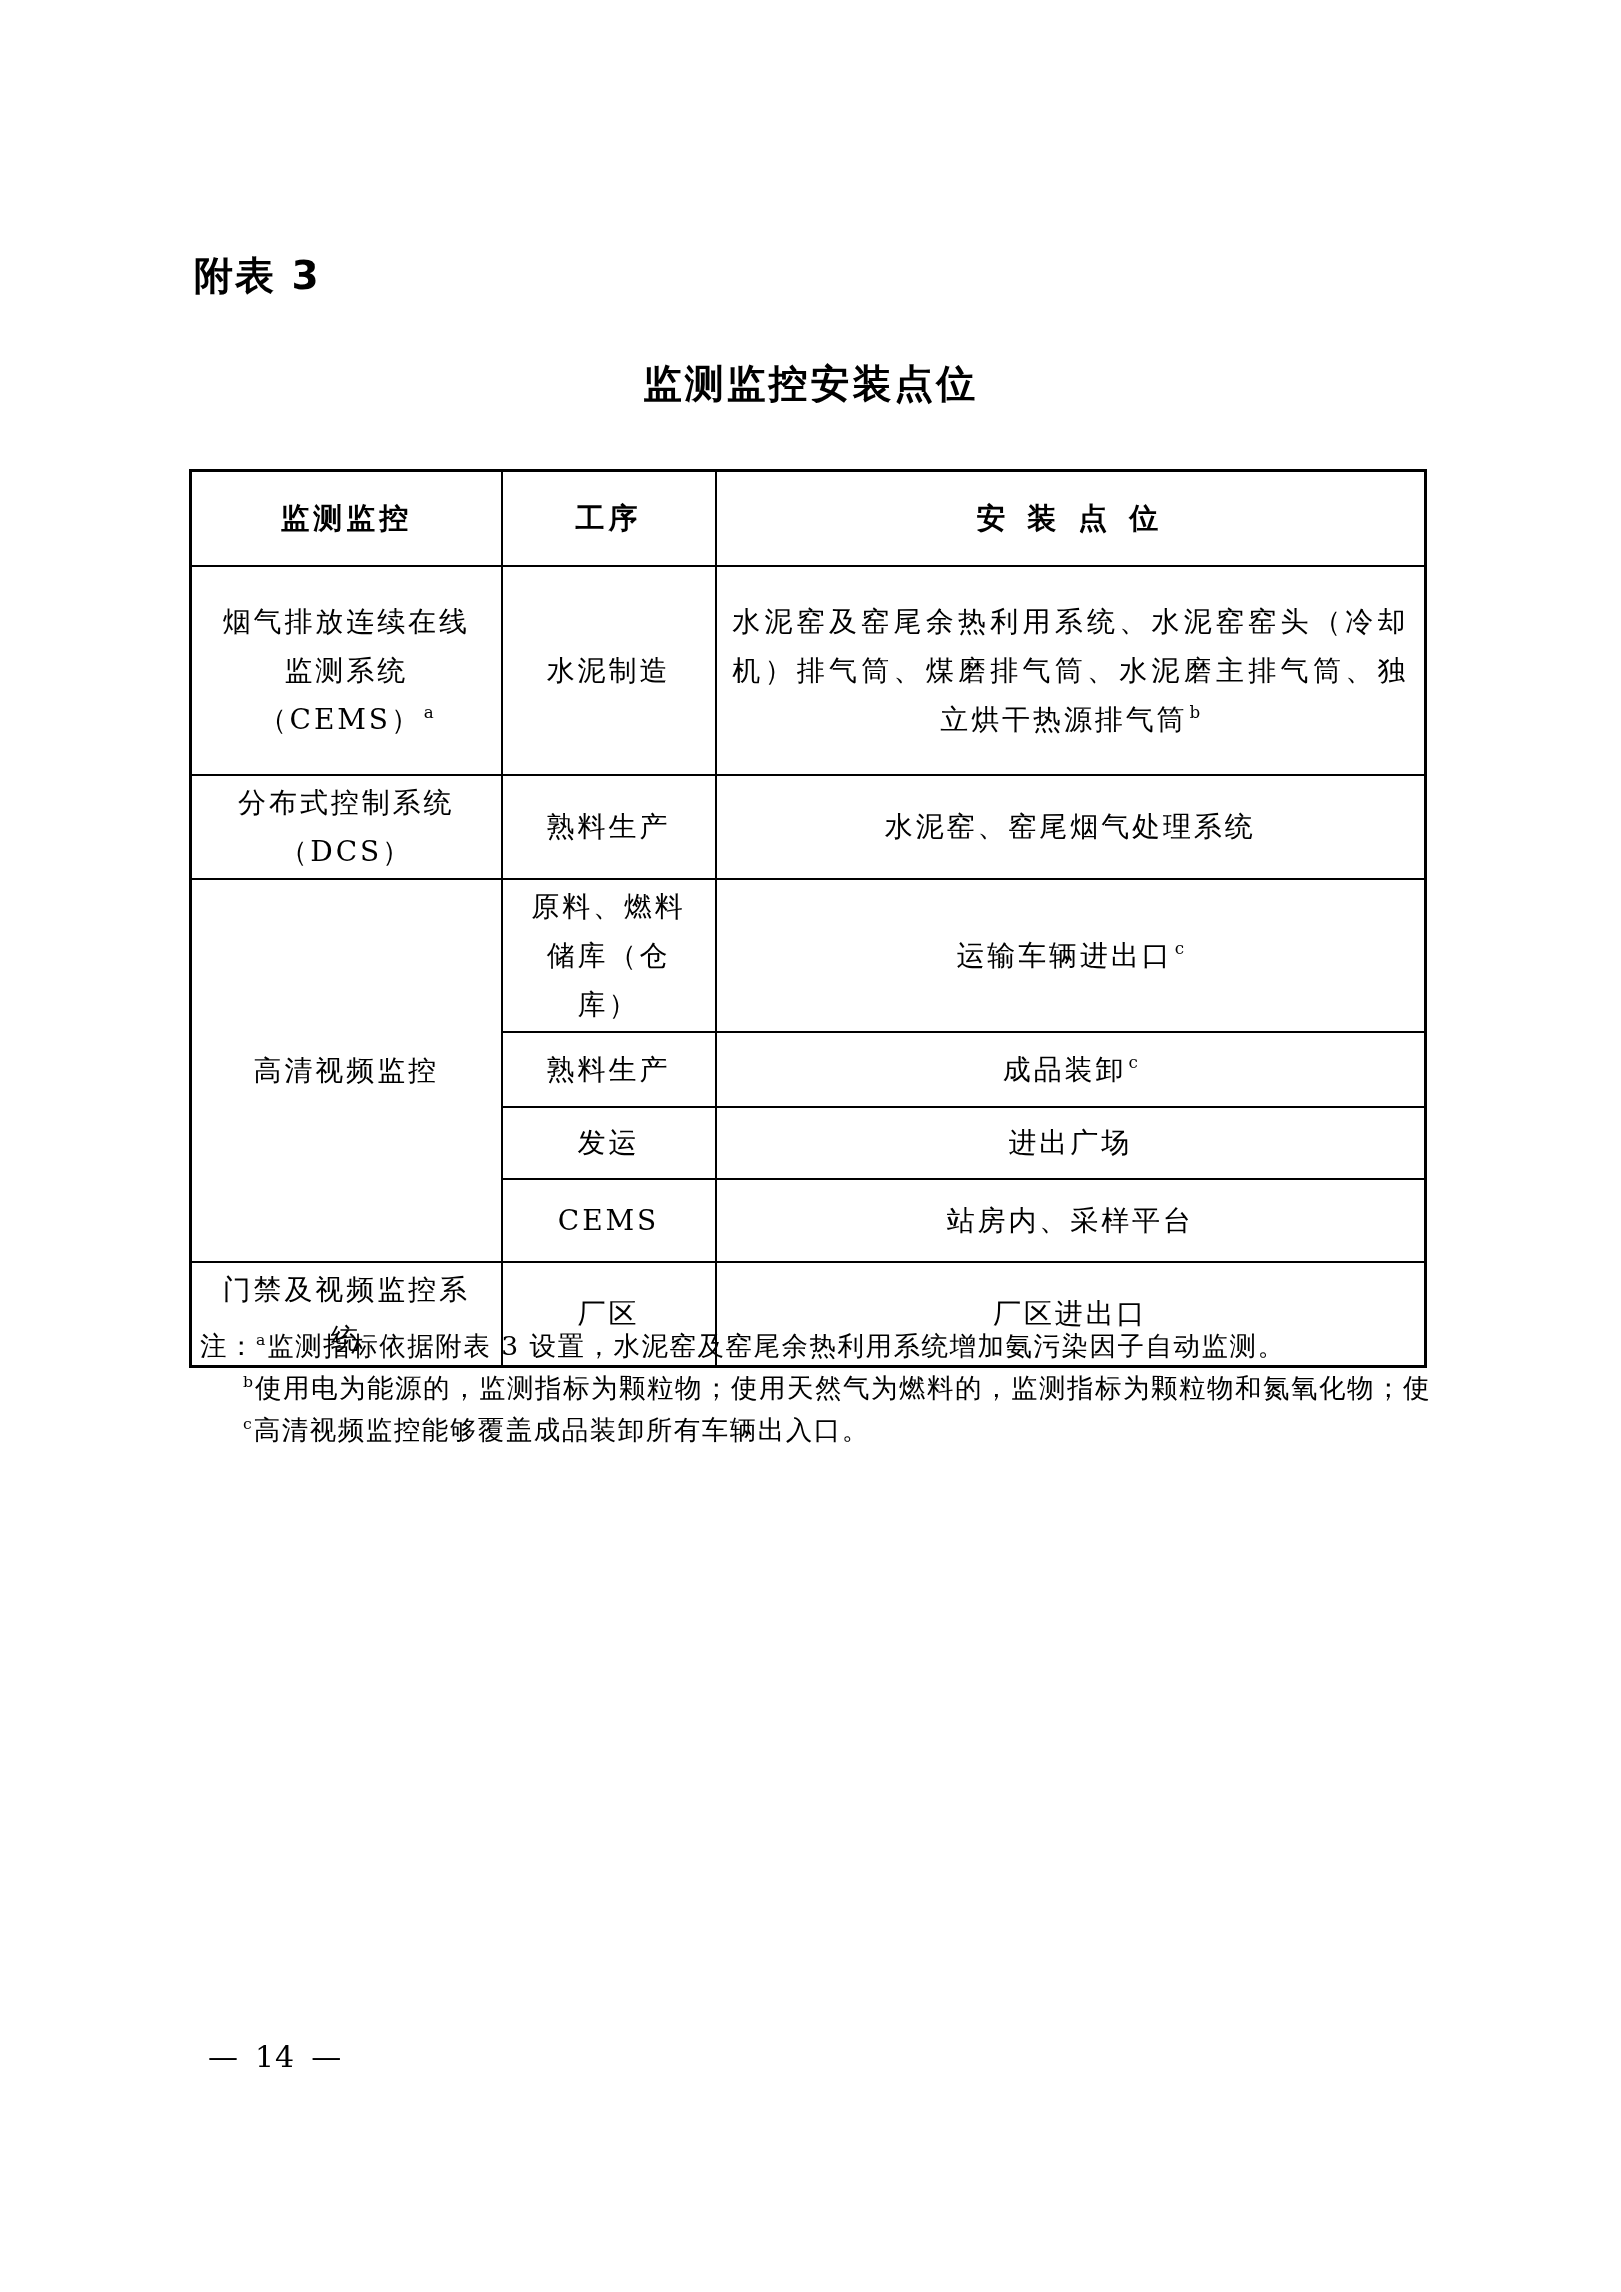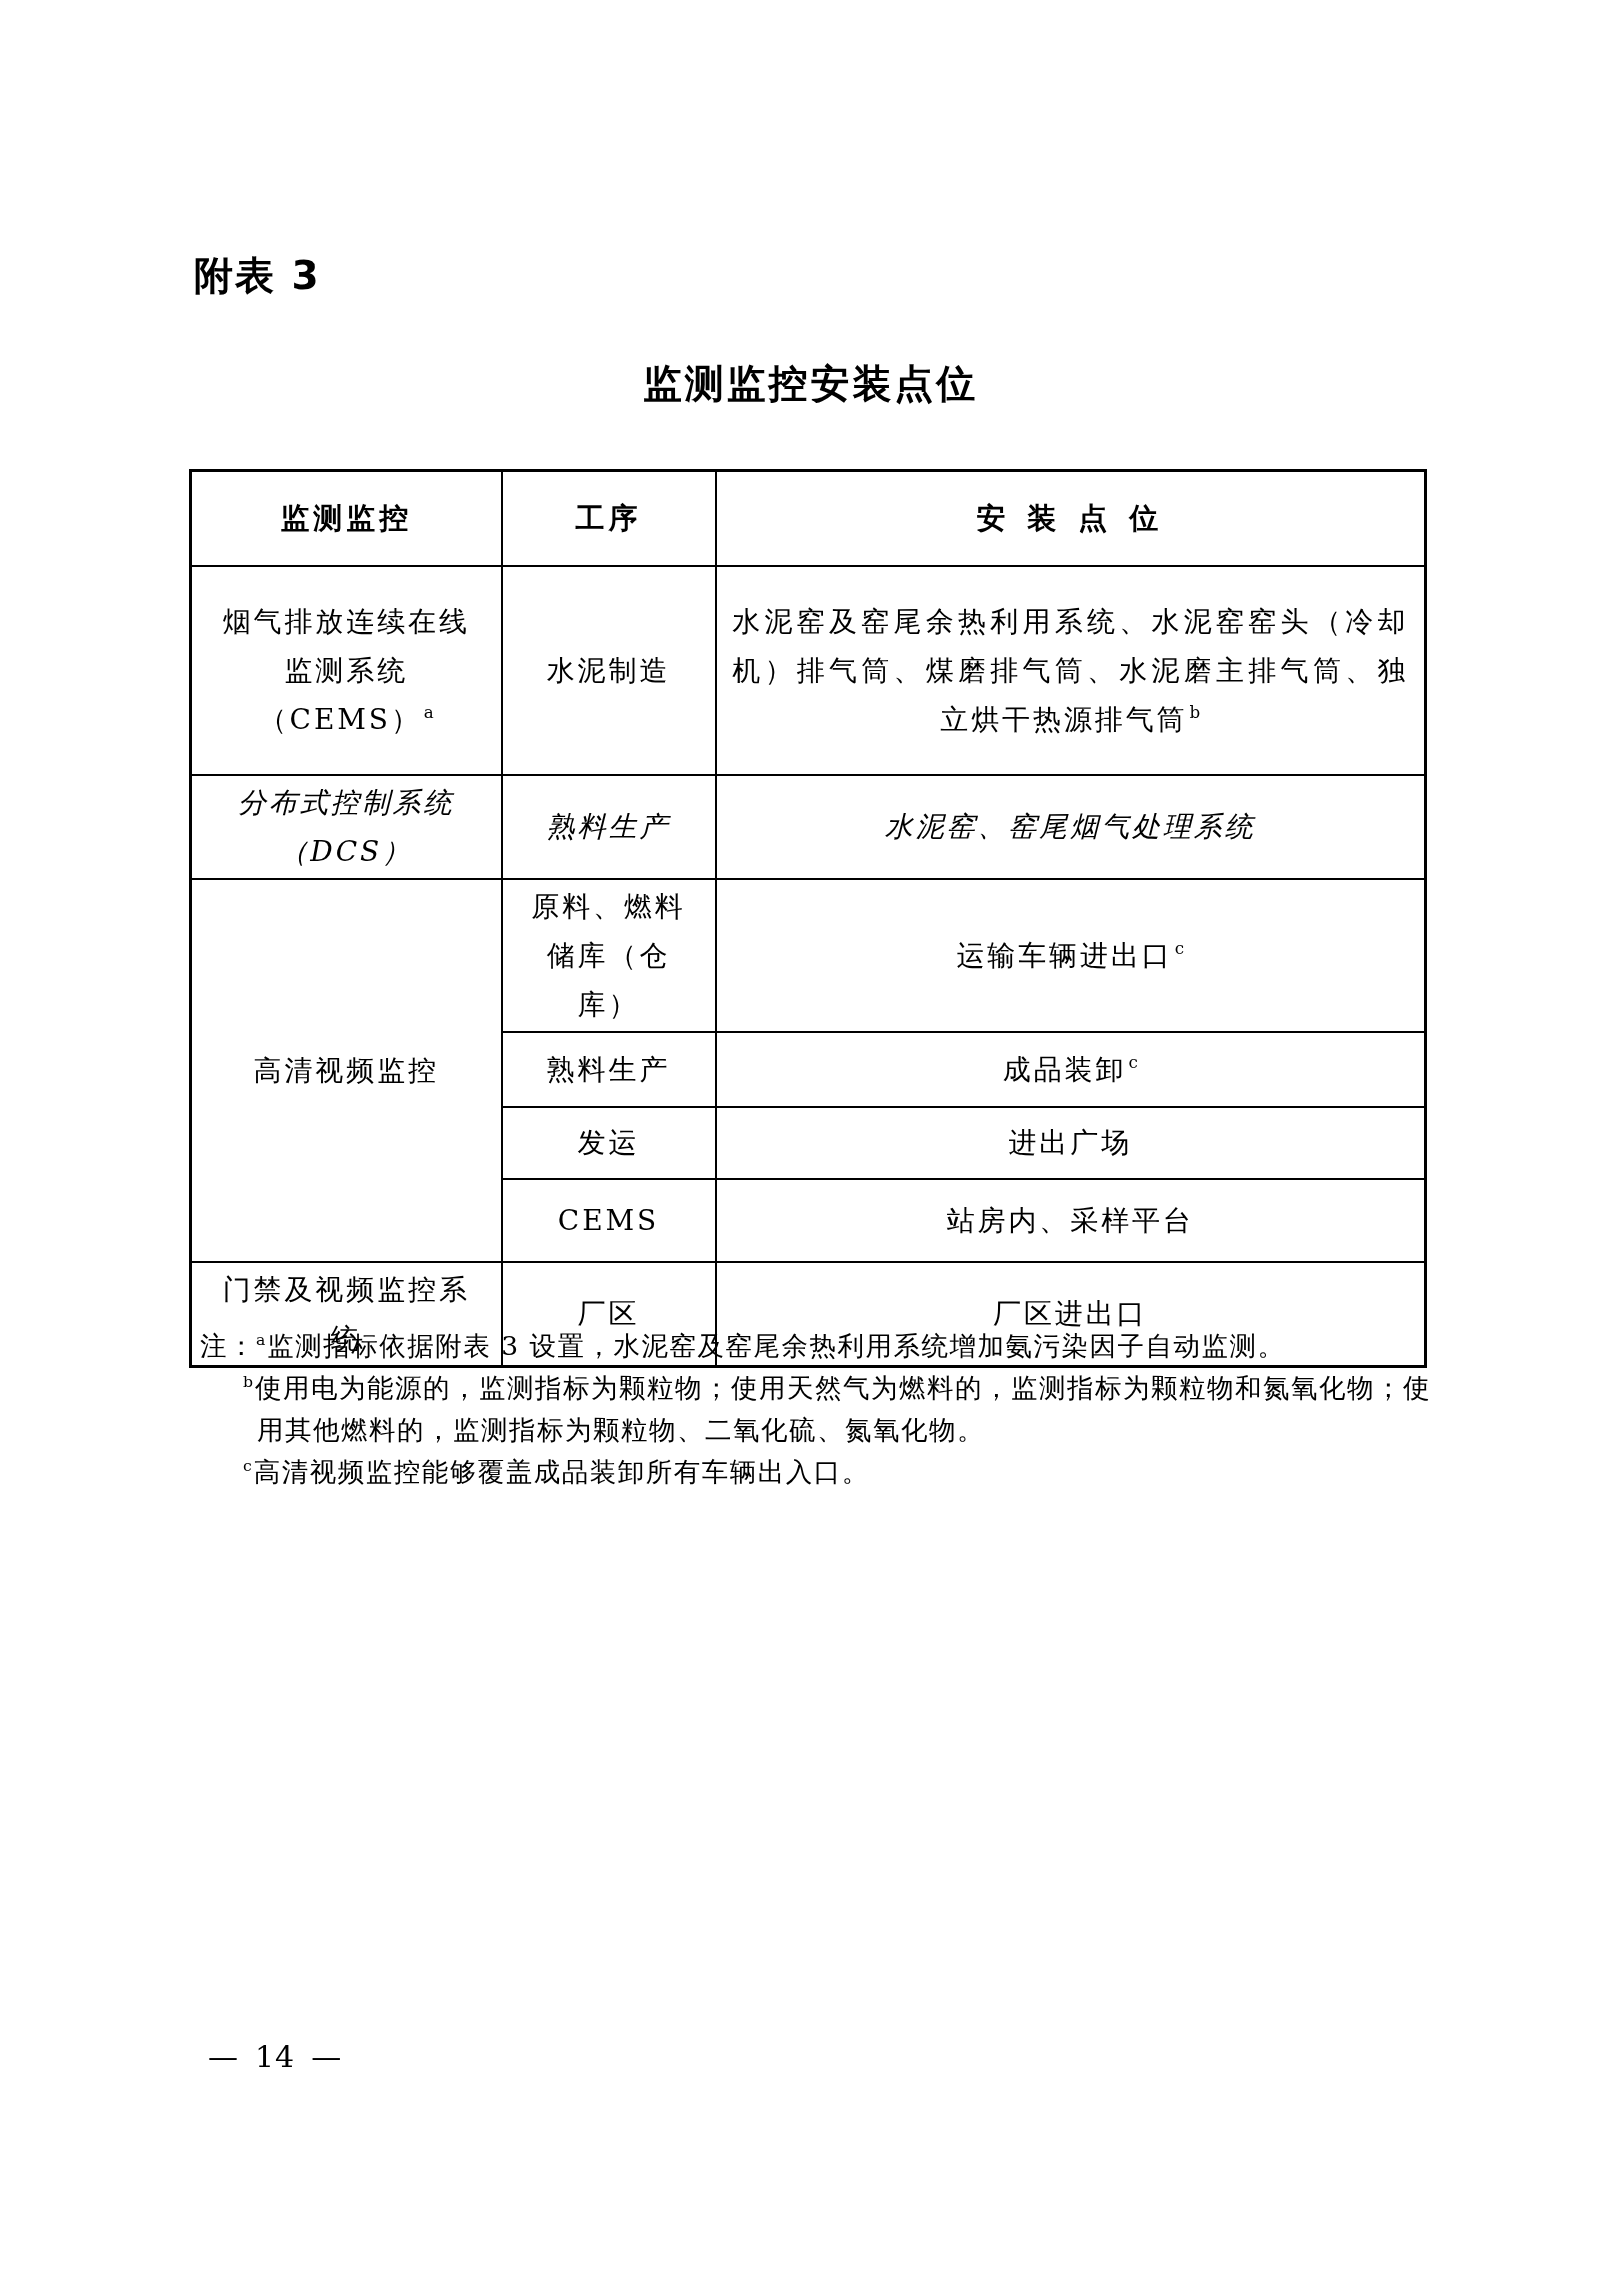--- a/index.html
+++ b/index.html
@@ -37,21 +37,21 @@
     padding: 2px 15.7px;
   }
   .points-table th {
     font-family: "DejaVu Sans", "Liberation Sans", sans-serif;
     font-weight: bold; font-size: 29px; letter-spacing: 3.9px;
     line-height: 35px;
   }
   th.loc-header { letter-spacing: 5.9px; white-space: pre; }
   tr.h-header { height: 95px; }
   tr.h-r1 { height: 209px; padding-left: 26px; }
-  tr.h-r2 { height: 103px; font-style: italic; }
+  tr.h-r2 { height: 103px; }
   tr.h-r3 { height: 118px; }
   tr.h-r4 { height: 75px; }
   tr.h-r5 { height: 72px; }
   tr.h-r6 { height: 83px; }
   tr.h-r7 { height: 85px; }
   td.wide-cell { text-align: justify; text-align-last: center; }
   sup.fn {
     font-size: 16.7px; letter-spacing: 0;
     vertical-align: super; line-height: 0;
     margin-left: 2px;
@@ -120,20 +120,19 @@
     <td>门禁及视频监控系统</td>
     <td>厂区</td>
     <td>厂区进出口</td>
   </tr>
 </tbody>
   </table>
 
 <div class="notes">
   <div><span>注：</span><sup class="fn">a</sup><span>监测指标依据附表 3 设置，水泥窑及窑尾余热利用系统增加氨污染因子自动监测。</span></div>
   <div class="note-indent-b"><sup class="fn">b</sup><span>使用电为能源的，监测指标为颗粒物；使用天然气为燃料的，监测指标为颗粒物和氮氧化物；使</span></div>
-  <div class="note-indent-cont"><span>用其他燃料的，监测指标为颗粒物、二氧化硫、氮氧化物。</span></div>
   <div class="note-indent-c"><sup class="fn">c</sup><span>高清视频监控能够覆盖成品装卸所有车辆出入口。</span></div>
 </div>
 
 <div class="page-number">
   <span>—</span><span class="num">14</span><span>—</span>
 </div>
 
 
 </body></html>

